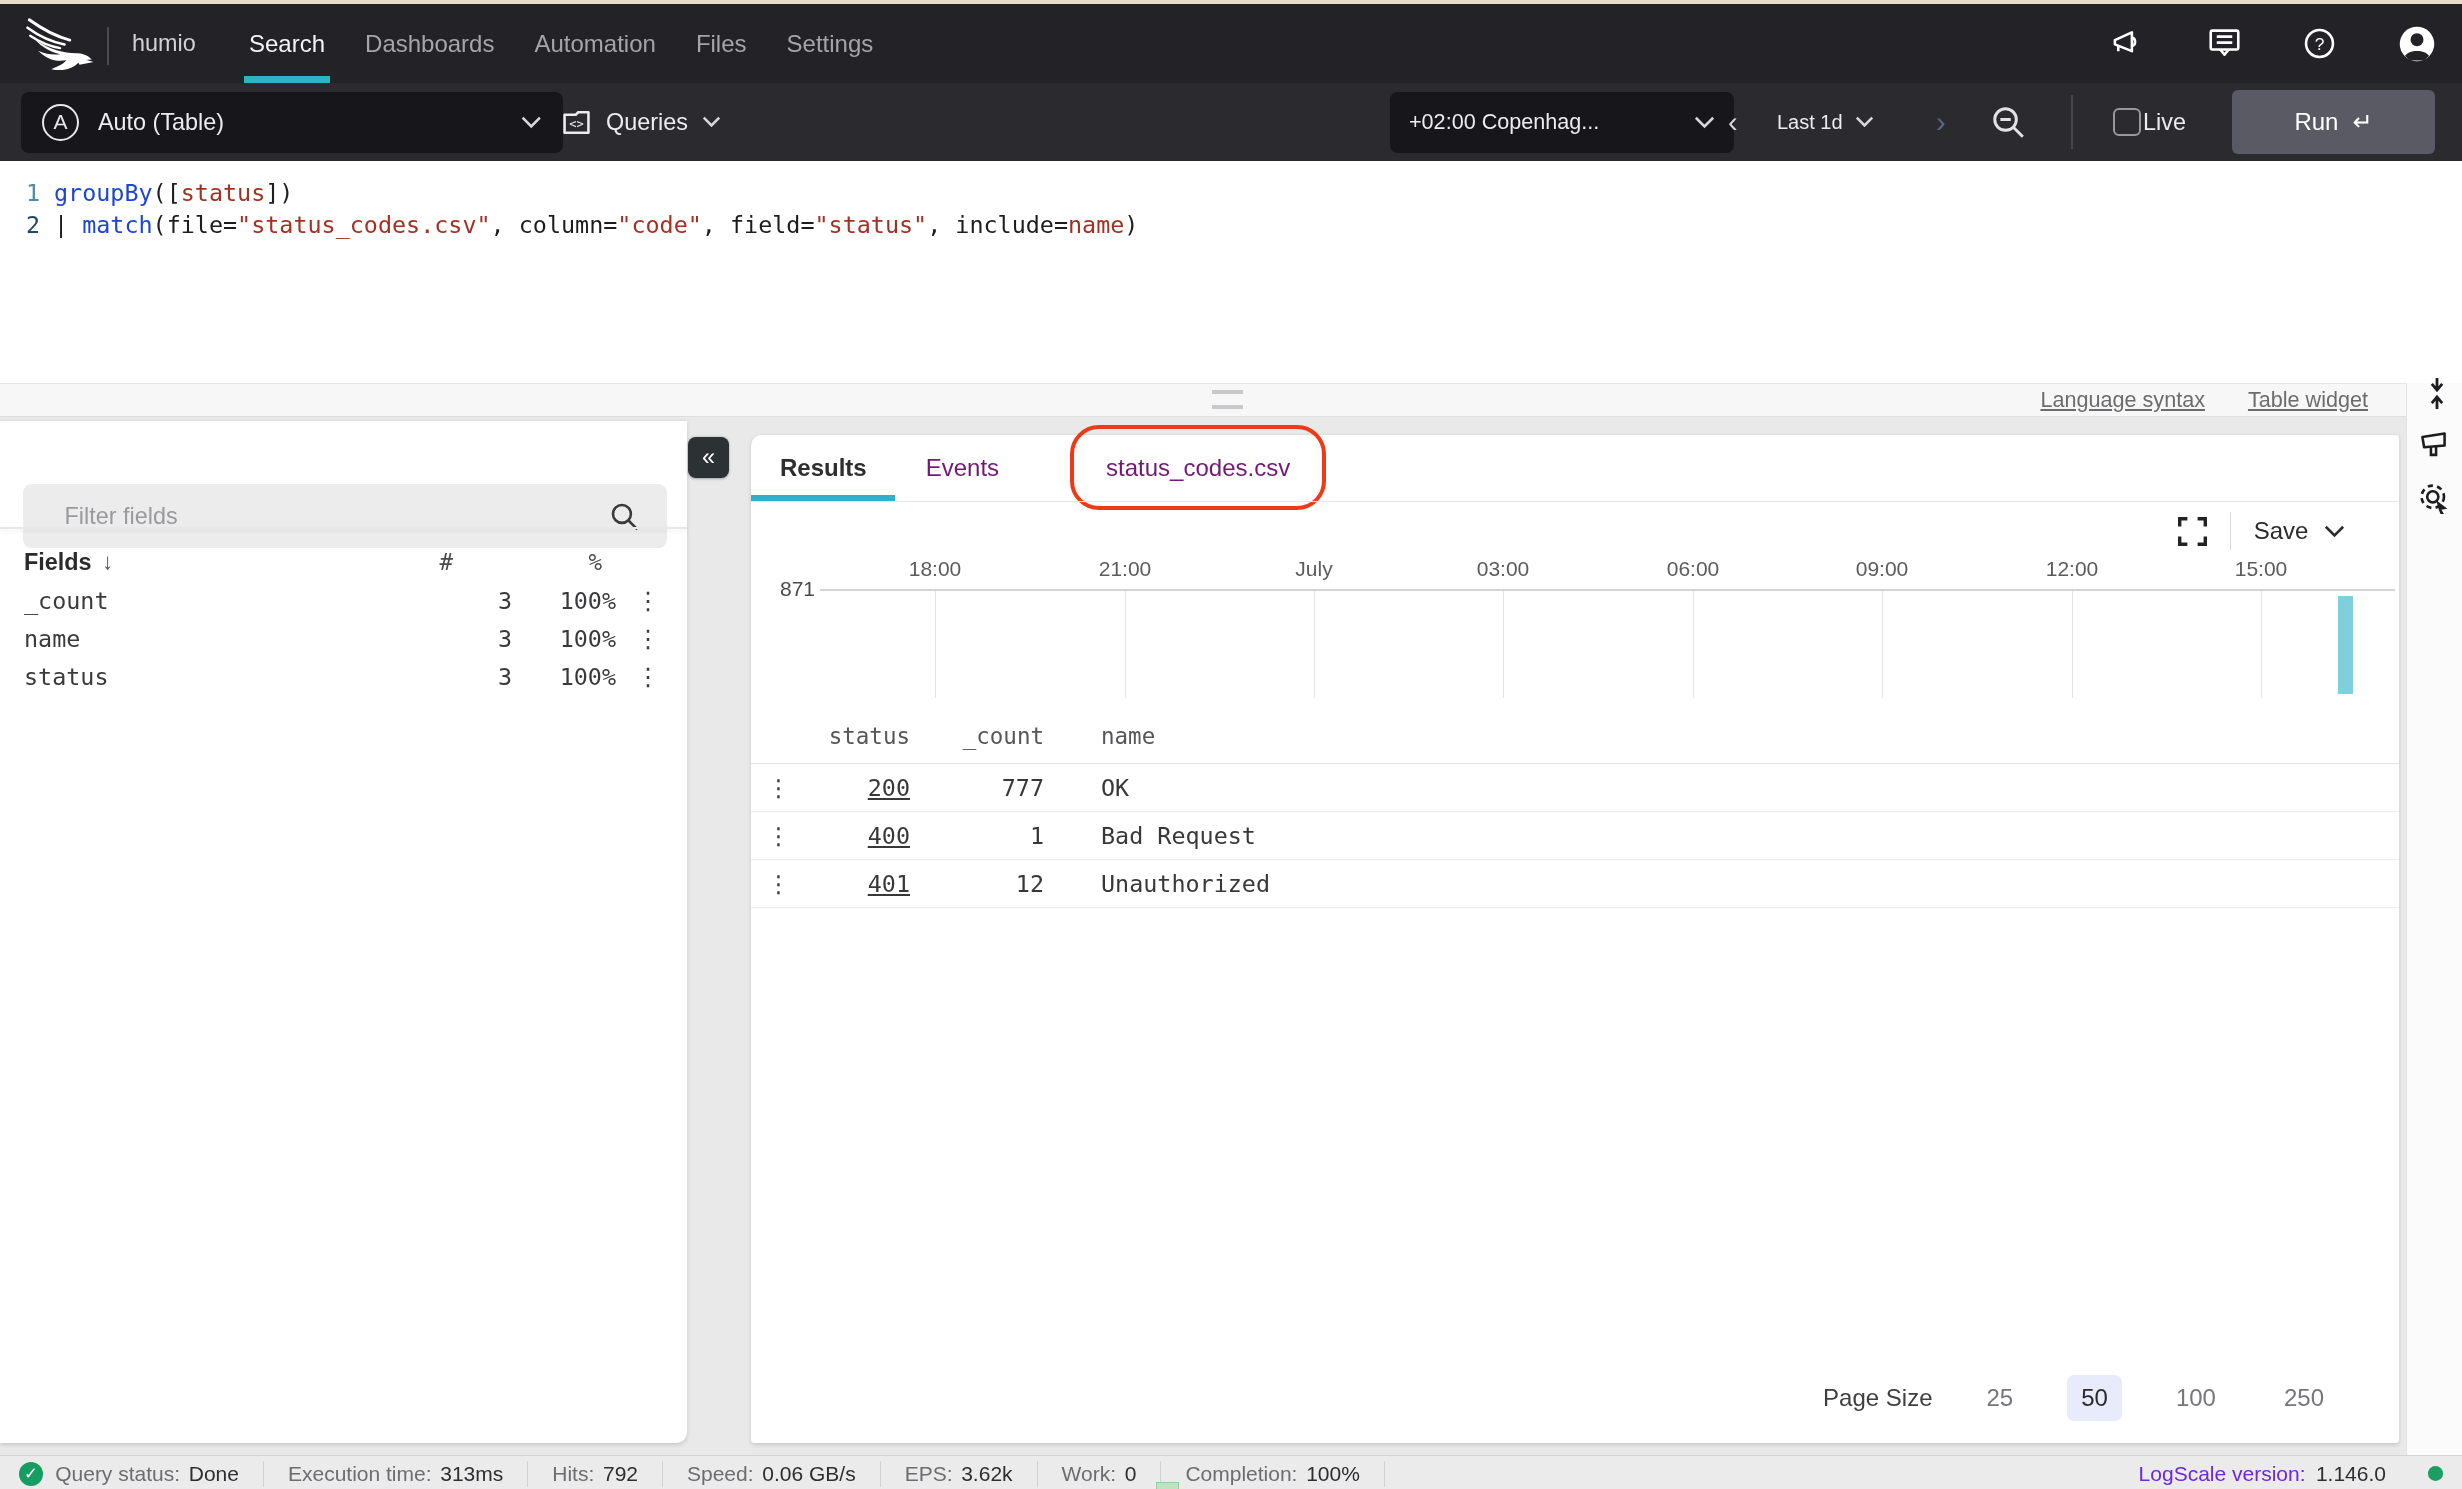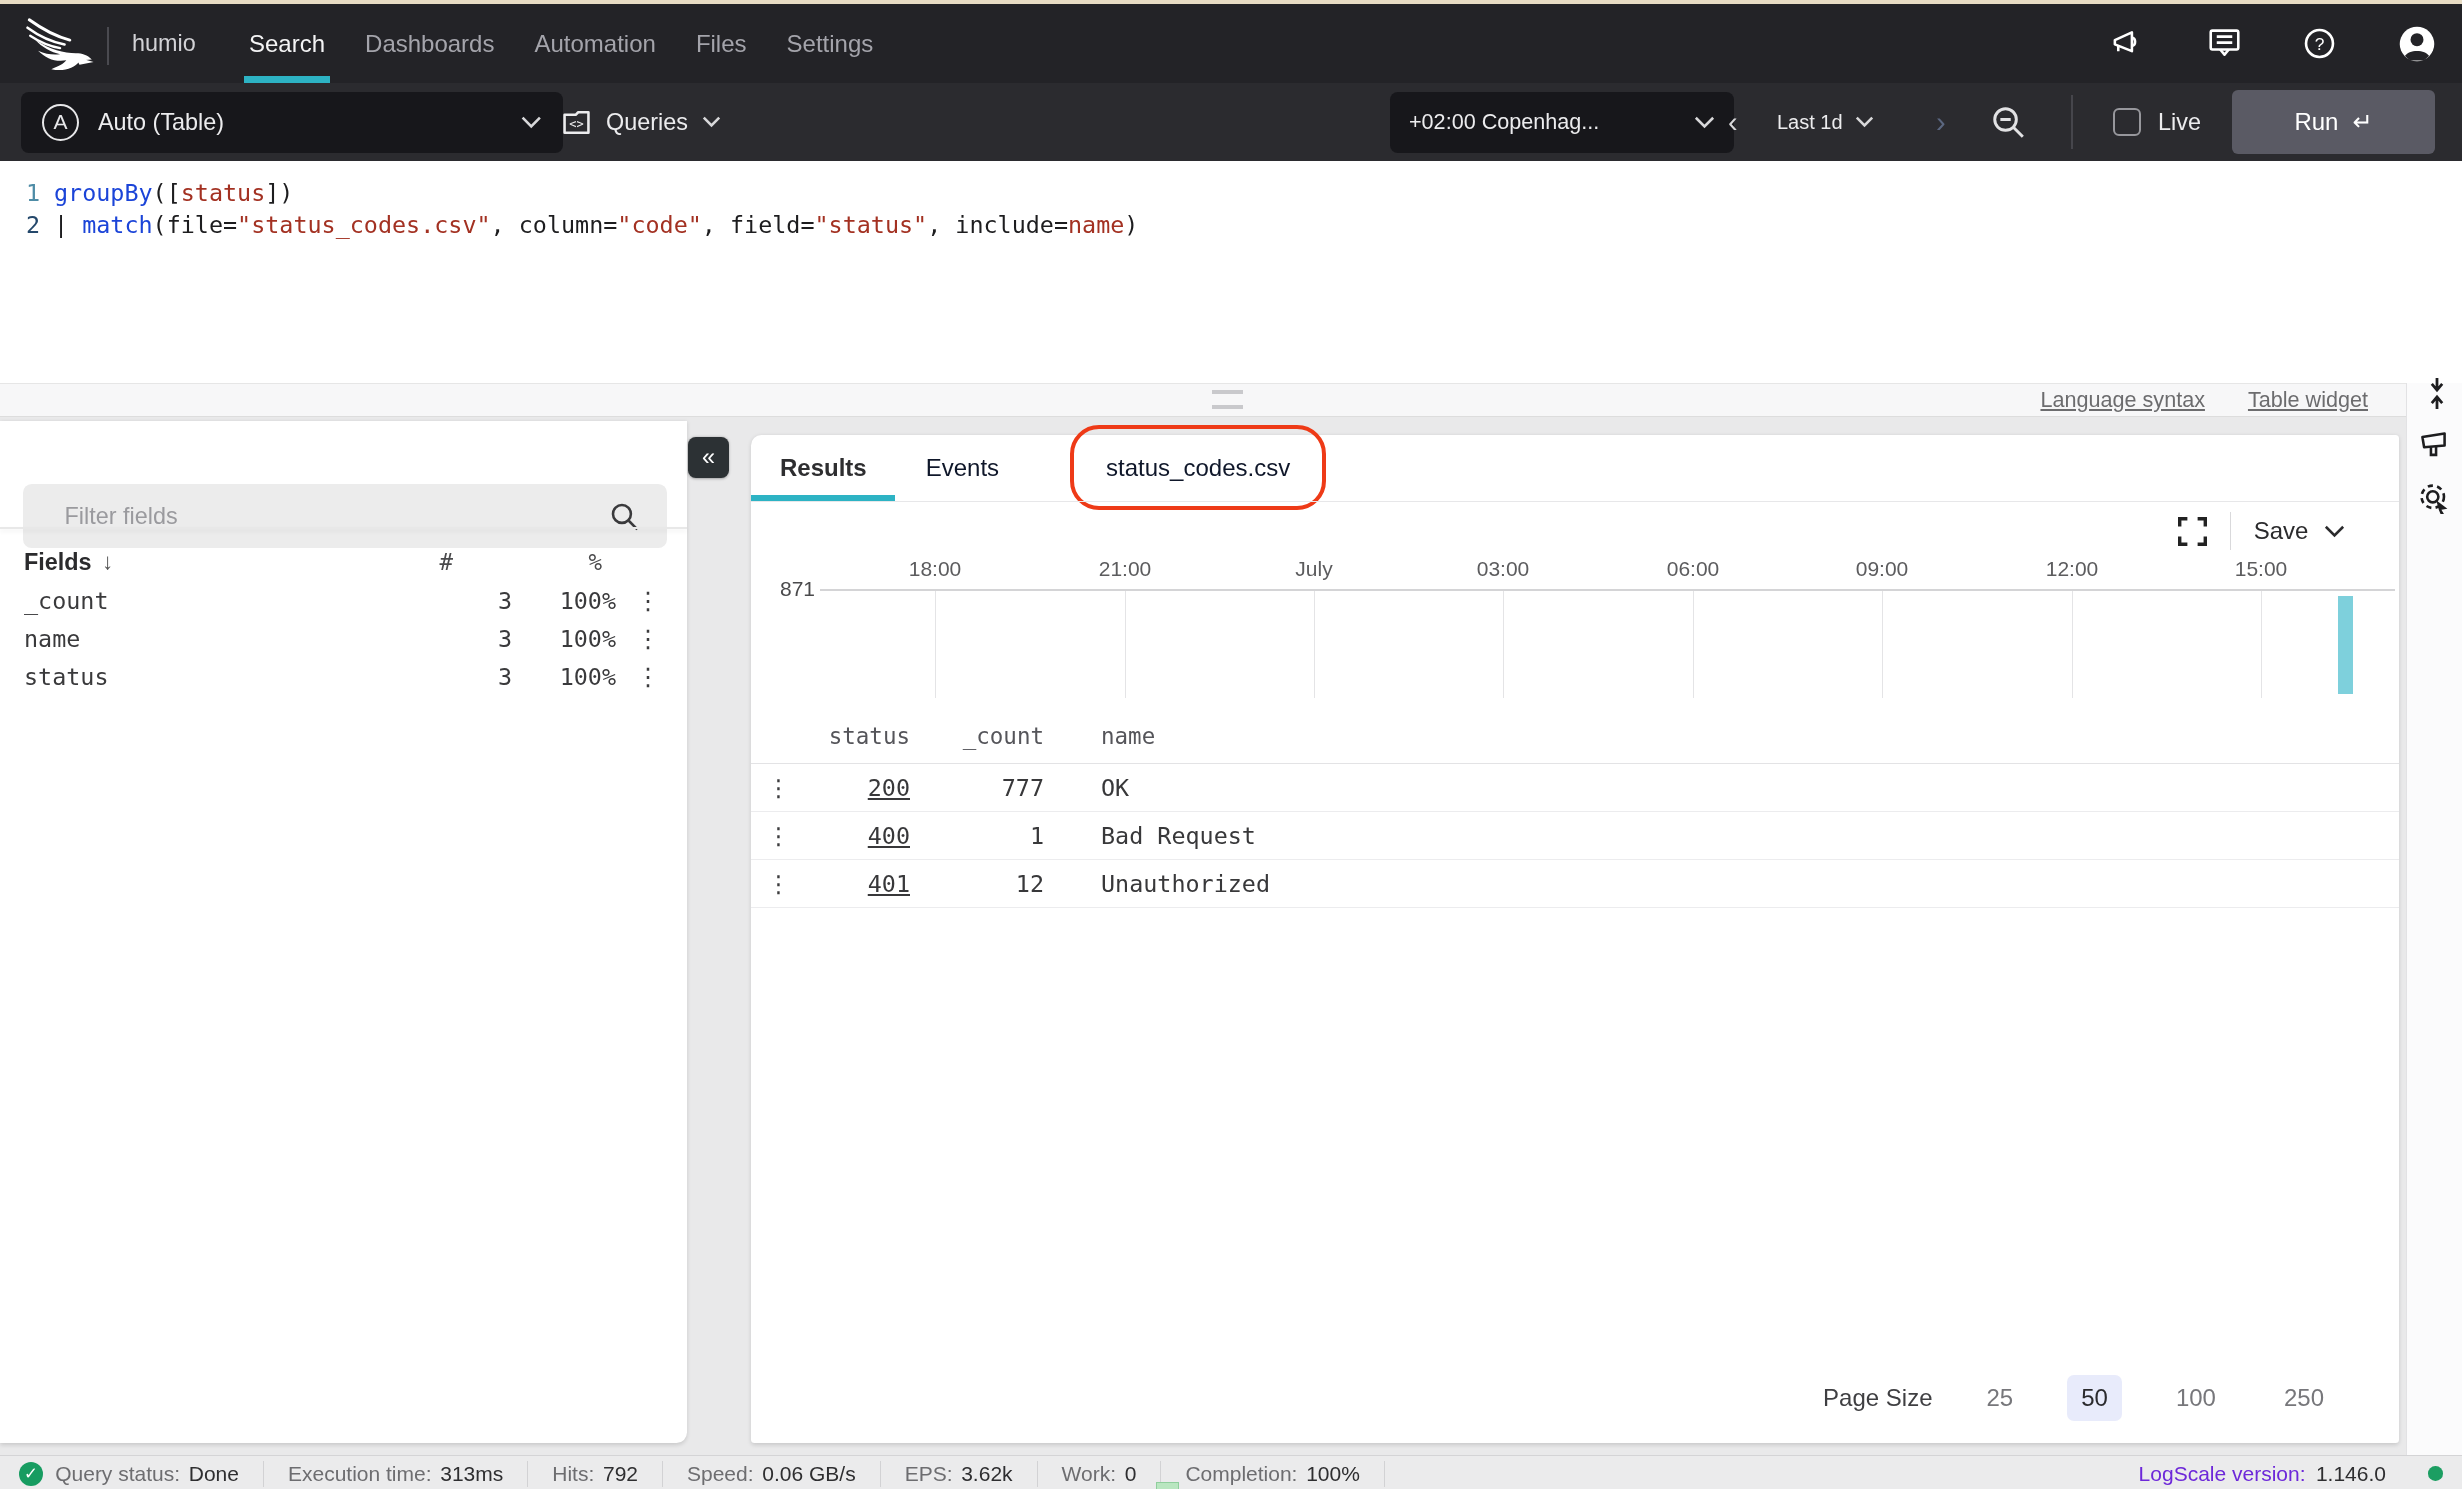--- a/index.html
+++ b/index.html
@@ -26,21 +26,21 @@
   .pill{position:absolute;background:#17171b;border-radius:7.8px;display:flex;align-items:center;color:#ececee;font-size:23.4px;}
   #view-pill{left:21px;top:8.7px;width:500px;height:61px;padding:0 21px;}
   #view-pill .circleA{width:33px;height:33px;border:2.6px solid #e7e7e9;border-radius:50%;display:flex;align-items:center;justify-content:center;font-size:21px;margin-right:19px;color:#e7e7e9;}
   #view-pill .chev{margin-left:auto;}
   #queries-btn{position:absolute;left:561px;top:8.7px;height:61px;display:flex;align-items:center;gap:14px;color:#ececee;font-size:23.4px;cursor:pointer;}
   #tz-pill{left:1390px;top:8.7px;width:306px;height:61px;padding:0 19px;font-size:21.6px;}
   #tz-pill .chev{margin-left:auto;}
   .tool-chev{position:absolute;top:0;height:78px;display:flex;align-items:center;font-size:29px;color:#d8d8da;cursor:pointer;}
   #time-range{position:absolute;left:1777px;top:0;height:78px;display:flex;align-items:center;gap:12px;color:#ececee;font-size:20px;cursor:pointer;}
   #toolbar-divider{position:absolute;left:2071px;top:12px;width:1.7px;height:54px;background:#46464c;}
-  #live-group{position:absolute;left:2113px;top:0;height:78px;display:flex;align-items:center;gap:17px;}
+  #live-group{position:absolute;left:2113px;top:0;height:78px;display:flex;align-items:center;gap:2px;}
   #live-checkbox{width:24px;height:24px;border:2.6px solid #97979c;border-radius:6px;background:transparent;cursor:pointer;}
   #live-label{color:#ececee;font-size:23.4px;}
   #run-btn{position:absolute;left:2232px;top:7px;width:203px;height:64px;background:#5a5a64;border-radius:6px;display:flex;align-items:center;justify-content:center;gap:14px;color:#ffffff;font-size:24px;cursor:pointer;}
 
   
   #editor{left:0;top:161px;width:2462px;height:222px;background:#ffffff;}
   #code-lines{position:absolute;left:0;top:15.6px;width:100%;}
   .code-line{display:flex;height:32px;align-items:center;font-family:"DejaVu Sans Mono",monospace;font-size:23.4px;}
   .lnum{width:40px;text-align:right;padding-right:14px;flex:0 0 auto;}
   .code-line:nth-child(1) .lnum{color:#4e8ca6;}
@@ -78,21 +78,21 @@
   .fname{font-family:"DejaVu Sans Mono",monospace;font-size:23.4px;color:#3a3a3c;}
   .fcount,.fpct{font-family:"DejaVu Sans Mono",monospace;font-size:23.4px;color:#3a3a3c;text-align:right;}
   .fkebab{text-align:center;font-size:24px;color:#3c3c3e;cursor:pointer;}
 
   
   #collapse-btn{left:688px;top:437px;width:41px;height:41px;background:#2c3134;border-radius:7.8px;color:#ffffff;font-size:23.4px;display:flex;align-items:center;justify-content:center;cursor:pointer;box-shadow:0 0.9px 2.6px rgba(0,0,0,.3);}
 
   
   #results-card{left:751px;top:435px;width:1648px;height:1008px;background:#ffffff;border-radius:10.4px 3.5px 3.5px 3.5px;box-shadow:0 1.7px 4.3px rgba(0,0,0,.14);}
   #tabs{position:absolute;left:29px;top:0;height:66px;display:flex;align-items:center;gap:59px;}
-  .tab{position:relative;font-size:24px;color:#0f172a;cursor:pointer;white-space:nowrap;}
+  .tab{position:relative;font-size:24px;color:#701a75;cursor:pointer;white-space:nowrap;}
   .tab.active{color:#2e2e30;font-weight:bold;}
   .tab.annotated{margin-left:48px;}
   .tab.annotated::before{content:"";position:absolute;left:-36px;right:-36px;top:-29px;bottom:-28px;border:4.3px solid #ee3a17;border-radius:29px;pointer-events:none;}
   #active-tab-underline{position:absolute;left:0;top:60px;width:144px;height:6px;background:#2db3c4;}
   #tabs-border{position:absolute;left:0;top:66px;width:100%;height:0.9px;background:#e7e7e9;}
 
   #card-tools{position:absolute;right:54px;top:76px;height:40px;display:flex;align-items:center;gap:22.5px;}
   #save-btn{display:flex;align-items:center;gap:15.6px;font-size:24px;color:#2b2b2d;cursor:pointer;}
   #card-tools .vdiv{width:1.7px;height:38px;background:#d9d9db;}
 

